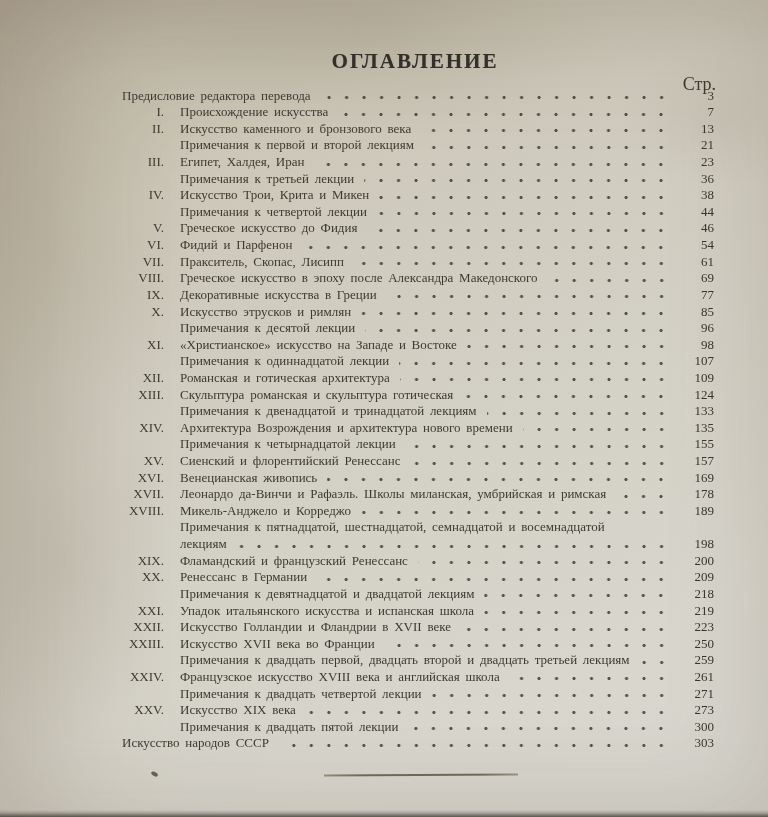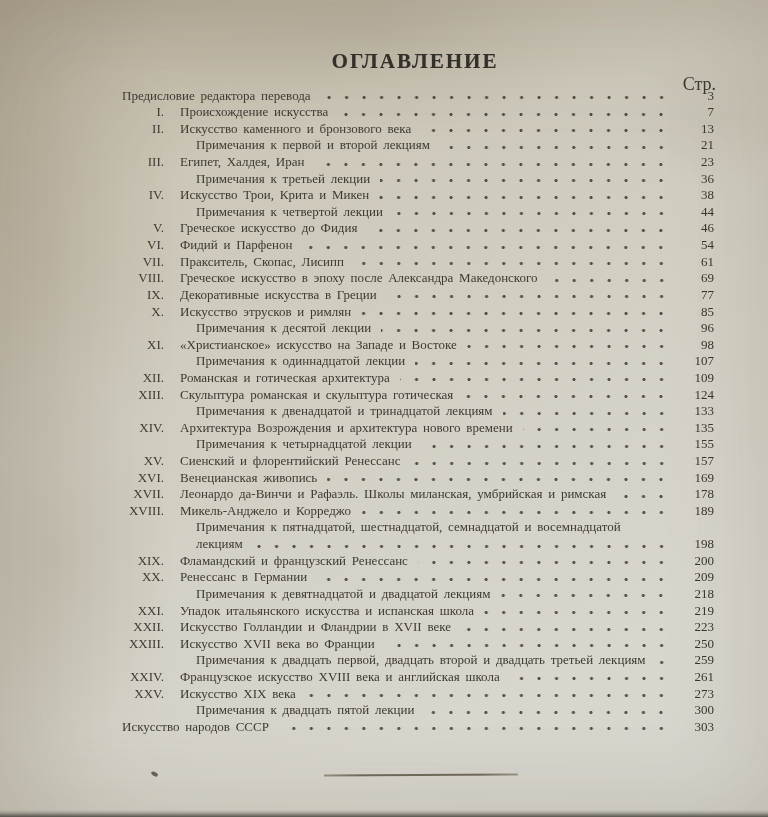--- a/index.html
+++ b/index.html
@@ -51,21 +51,21 @@
     height: 16.62px;
     font-size: 13px; color: #3d3a31;
     white-space: nowrap;
   }
   .toc-row .num {
     flex: none; width: 42px; margin-right: 4px;
     text-align: right;
   }
   .toc-row.top .entry { margin-left: 0; }
   .toc-row.chapter .entry { margin-left: 12px; }
-  .toc-row.note .entry { margin-left: 74px; }
+  .toc-row.note .entry { margin-left: 58px; }
   .entry { flex: none; word-spacing: 2.5px; }
   .leader {
     flex: 1 1 0; min-width: 0;
     align-self: stretch;
     margin: 0 8px 0 10px;
     background-image: radial-gradient(circle, rgba(62,58,48,0.85) 1.2px, rgba(62,58,48,0) 1.9px);
     background-size: 17.5px 5px;
     background-repeat: repeat-x;
     background-position: right 2px bottom 3.5px;
   }
@@ -292,20 +292,25 @@
         <span class="entry">Примечания к двадцать первой, двадцать второй и двадцать третьей лекциям</span>
         <span class="leader"></span>
         <span class="pagenum">259</span>
       </div>
       <div class="toc-row chapter">
         <span class="num">XXIV.</span>
         <span class="entry">Французское искусство XVIII века и английская школа</span>
         <span class="leader"></span>
         <span class="pagenum">261</span>
       </div>
+      <div class="toc-row note">
+        <span class="entry">Примечания к двадцать четвертой лекции</span>
+        <span class="leader"></span>
+        <span class="pagenum">271</span>
+      </div>
       <div class="toc-row chapter">
         <span class="num">XXV.</span>
         <span class="entry">Искусство XIX века</span>
         <span class="leader"></span>
         <span class="pagenum">273</span>
       </div>
       <div class="toc-row note">
         <span class="entry">Примечания к двадцать пятой лекции</span>
         <span class="leader"></span>
         <span class="pagenum">300</span>

